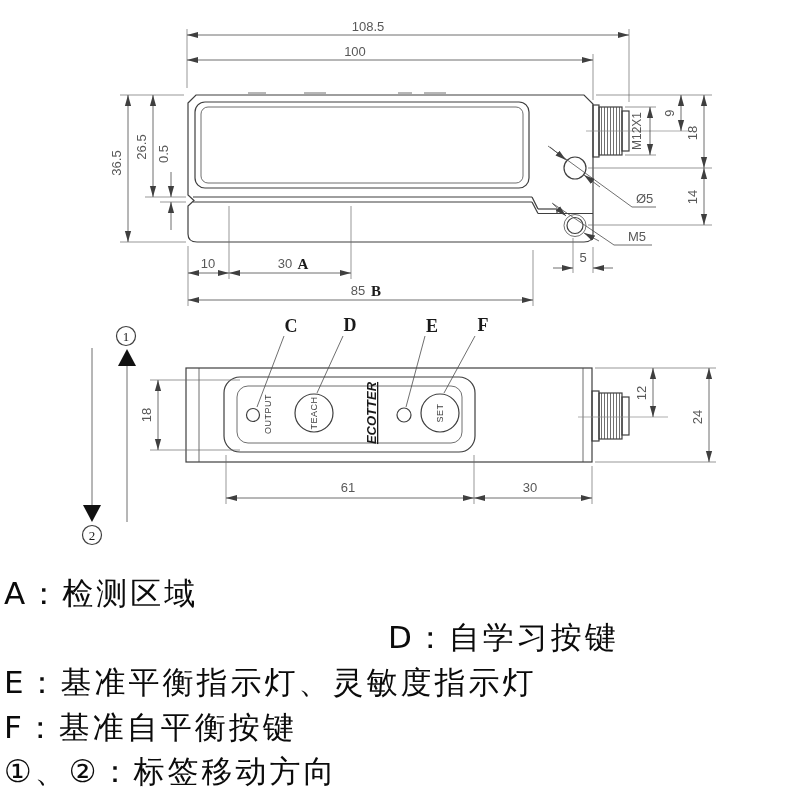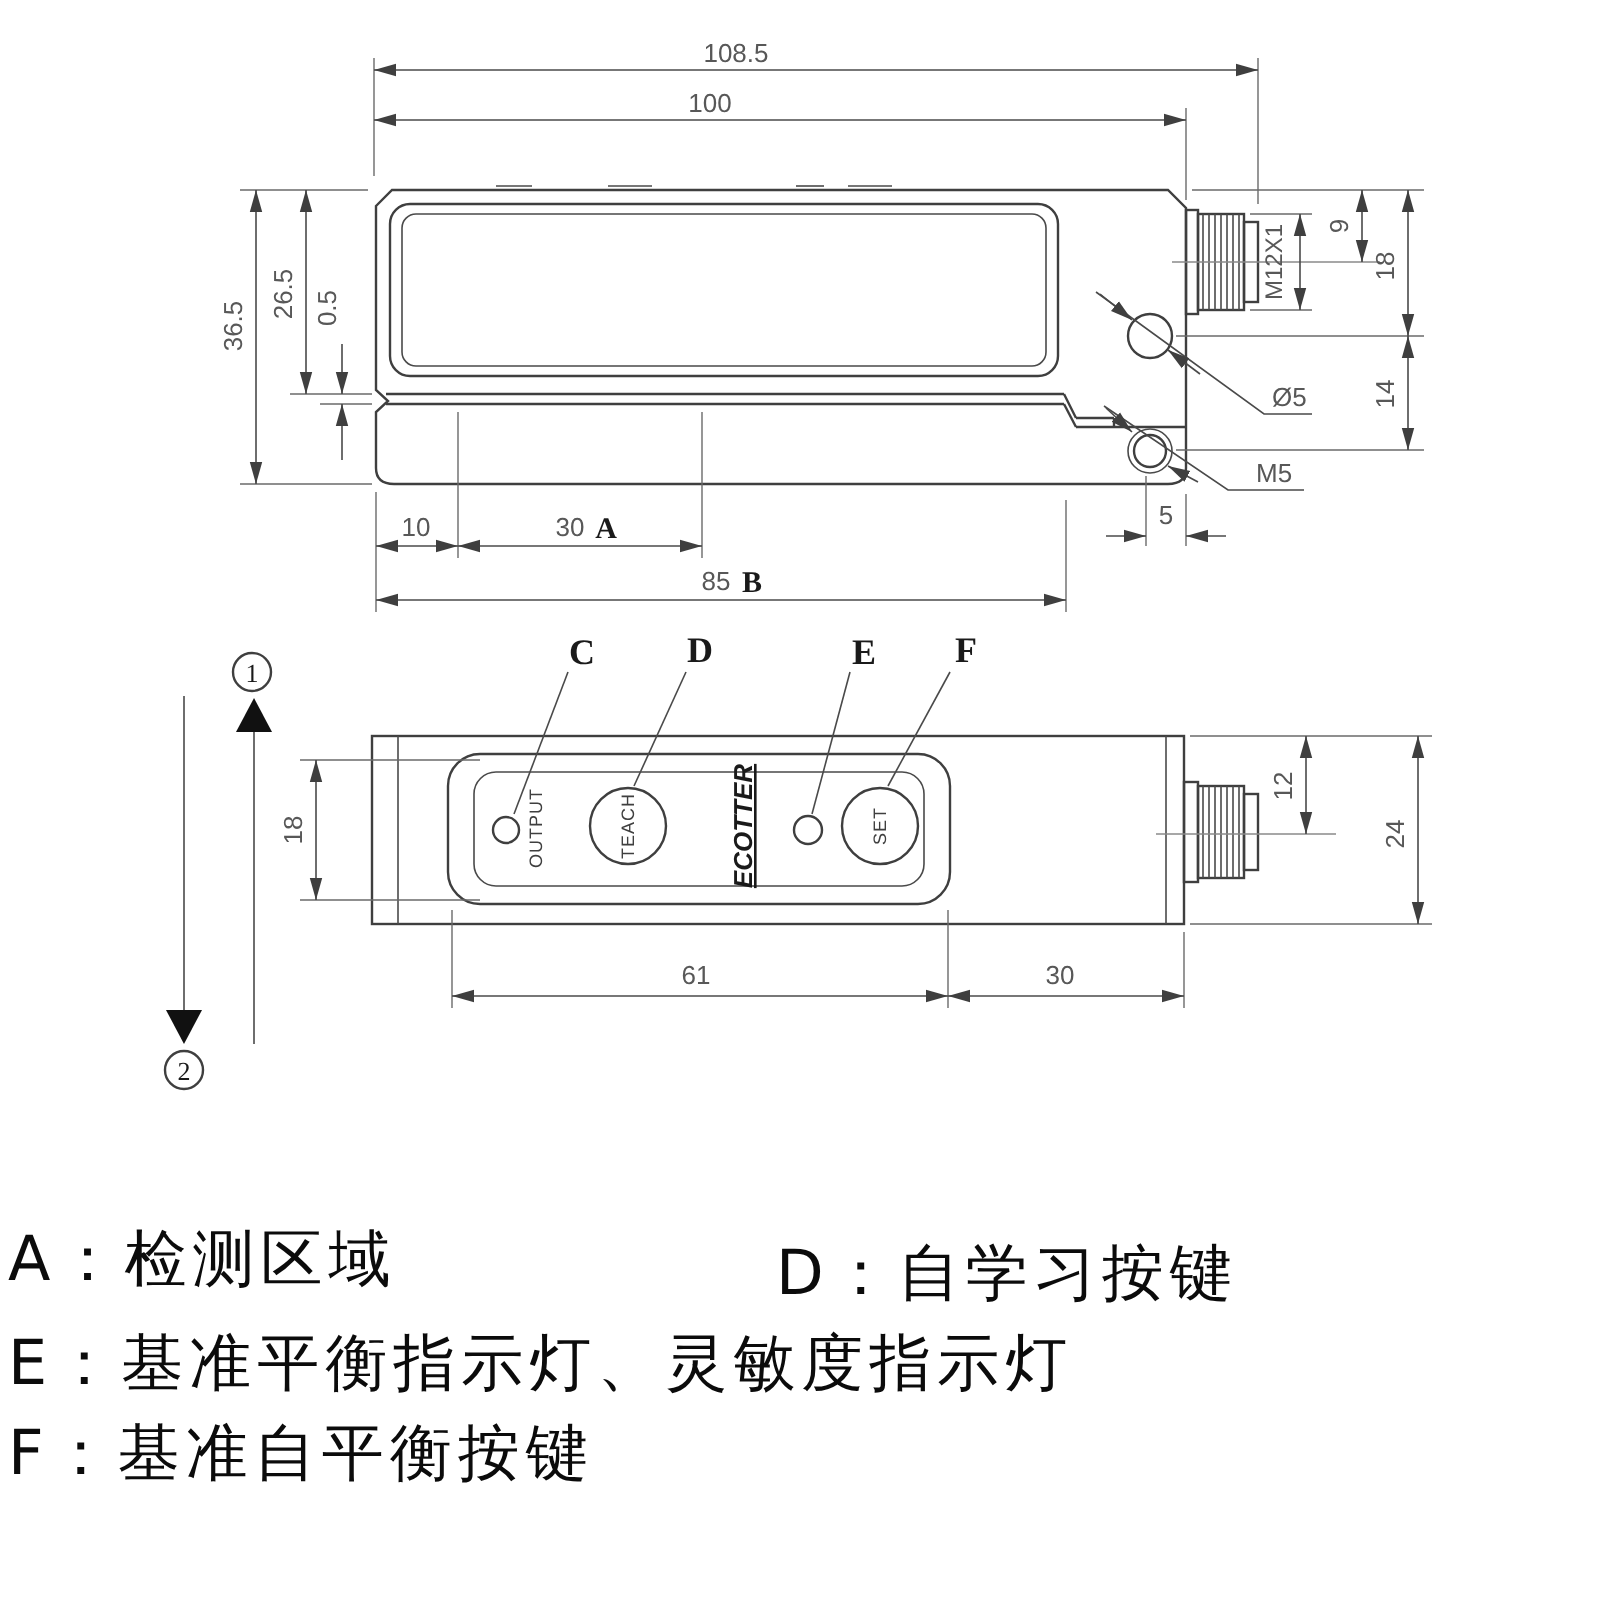--- a/index.html
+++ b/index.html
@@ -265,18 +265,19 @@
     </g>
     <g>
       <line class="lnthin" x1="92" y1="348" x2="92" y2="505"></line>
       <polygon class="blacktri" points="83,505 101,505 92,522"></polygon>
       <circle class="ln" cx="92" cy="535" r="9.5"></circle>
       <text class="circnum" x="92" y="540" text-anchor="middle">2</text>
     </g>
   </g>
 </svg>
 
-<div class="legend-line" style="left:4px;top:576px;margin-top:37px;">A：检测区域</div>
+<div class="legend-line" style="left:4px;top:576px;">A：检测区域</div>
 <div class="legend-line" style="left:388px;top:620px;">D：自学习按键</div>
 <div class="legend-line" style="left:4px;top:710px;">F：基准自平衡按键</div>
 <div class="legend-line" style="left:4px;top:665px;">E：基准平衡指示灯、灵敏度指示灯</div>
+<div class="legend-line" style="left:4px;top:754px;">①、②：标签移动方向</div>
 
 </div>
 
 </body></html>

